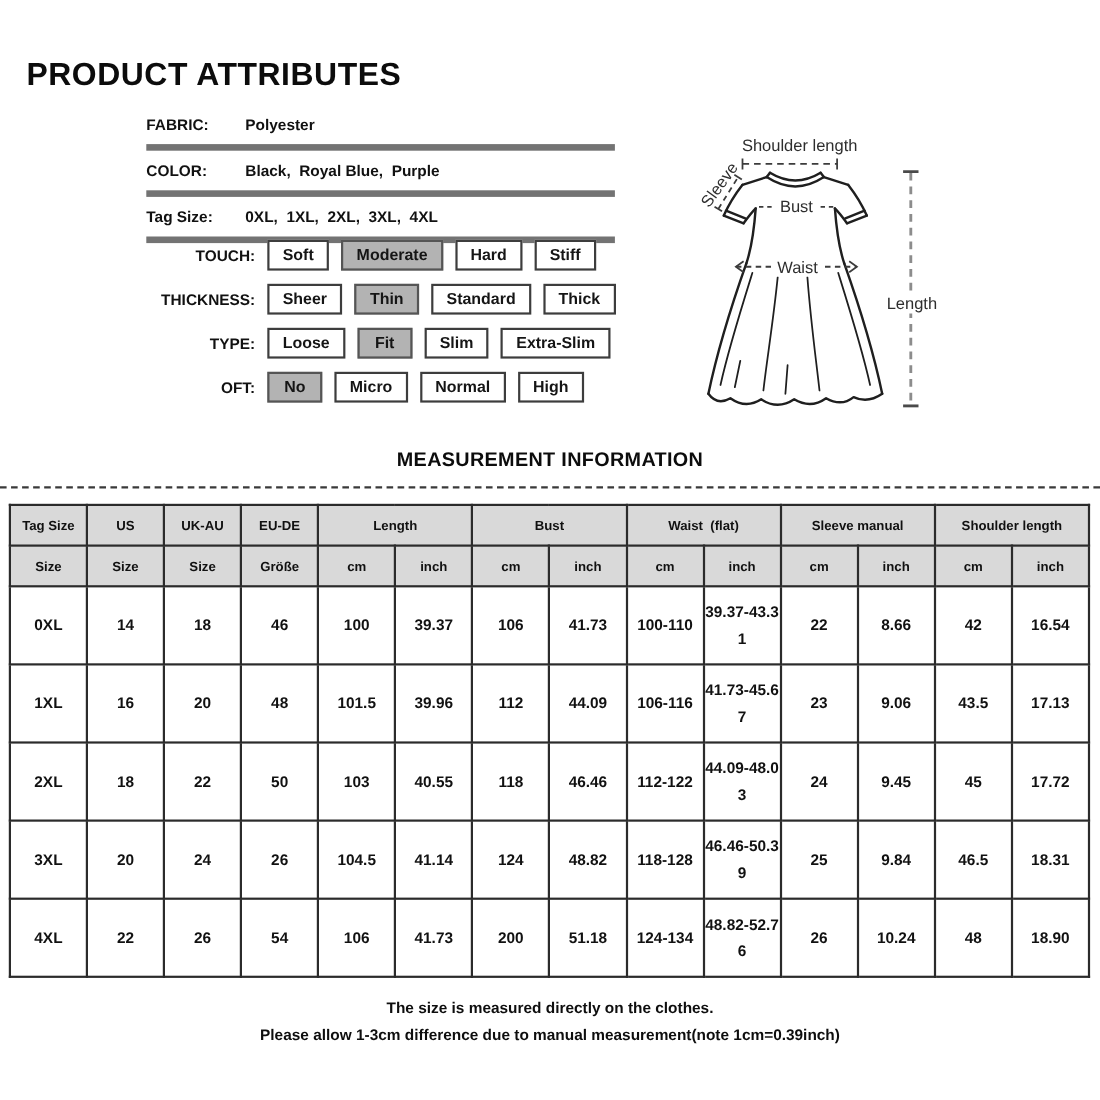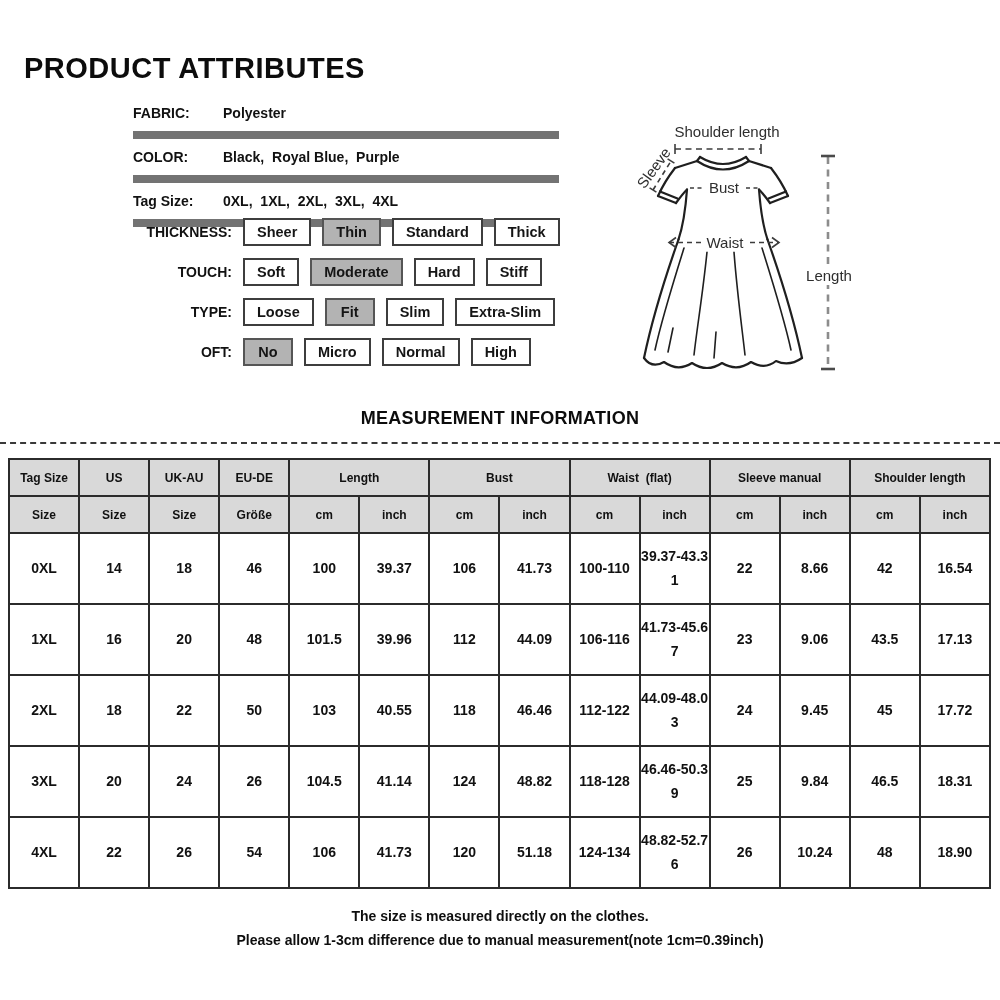--- a/index.html
+++ b/index.html
@@ -9,21 +9,21 @@
   }
   html,body{margin:0;padding:0;background:#fff;}
   body{font-family:"Liberation Sans","DejaVu Sans",sans-serif;color:#111;}
   .page{position:relative;width:1000px;height:1000px;background:#fff;overflow:hidden;}
 
   .page-title{position:absolute;top:52px;left:0;width:100%;text-align:left;
     font-size:29px;font-weight:bold;letter-spacing:.5px;color:#0c0c0c;padding-left:24px;}
 
   
   .info-block{position:absolute;left:133px;top:95px;width:426px;}
-  .info-row{display:flex;align-items:center;height:36px;border-bottom:8px solid #737373;}
+  .info-row{display:flex;align-items:center;height:36px;border-bottom:6px solid #737373;}
   .info-label{width:90px;font-weight:bold;font-size:14px;flex:0 0 90px;}
   .info-value{font-weight:bold;font-size:14px;white-space:pre;}
 
   
   .option-block{position:absolute;left:0;top:216px;}
   .option-row{display:flex;align-items:center;height:32px;margin-bottom:8px;}
   .option-label{width:232px;flex:0 0 232px;text-align:right;font-weight:bold;font-size:14px;}
   .option-btn{display:inline-flex;align-items:center;justify-content:center;
     margin-left:11px;padding:4px 12px;border:2px solid #3d3d3d;background:#fff;
     font-size:14.5px;font-weight:bold;color:#151515;min-width:22px;}
@@ -65,32 +65,32 @@
         <span class="info-value">Black,  Royal Blue,  Purple</span>
       </div>
       <div class="info-row">
         <span class="info-label">Tag Size:</span>
         <span class="info-value">0XL,  1XL,  2XL,  3XL,  4XL</span>
       </div>
     </div>
 
   <div class="option-block">
       <div class="option-row">
+        <span class="option-label">TOUCH:</span>
+        <span class="option-btn">Soft</span>
+        <span class="option-btn selected">Moderate</span>
+        <span class="option-btn">Hard</span>
+        <span class="option-btn">Stiff</span>
+      </div>
+      <div class="option-row">
         <span class="option-label">THICKNESS:</span>
         <span class="option-btn">Sheer</span>
         <span class="option-btn selected">Thin</span>
         <span class="option-btn">Standard</span>
         <span class="option-btn">Thick</span>
-      </div>
-      <div class="option-row">
-        <span class="option-label">TOUCH:</span>
-        <span class="option-btn">Soft</span>
-        <span class="option-btn selected">Moderate</span>
-        <span class="option-btn">Hard</span>
-        <span class="option-btn">Stiff</span>
       </div>
       <div class="option-row">
         <span class="option-label">TYPE:</span>
         <span class="option-btn">Loose</span>
         <span class="option-btn selected">Fit</span>
         <span class="option-btn">Slim</span>
         <span class="option-btn">Extra-Slim</span>
       </div>
       <div class="option-row">
         <span class="option-label">OFT:</span>
@@ -281,21 +281,21 @@
           <td>46.5</td>
           <td>18.31</td>
         </tr>
         <tr>
           <td>4XL</td>
           <td>22</td>
           <td>26</td>
           <td>54</td>
           <td>106</td>
           <td>41.73</td>
-          <td>120</td>
+          <td>200</td>
           <td>51.18</td>
           <td>124-134</td>
           <td>48.82-52.76</td>
           <td>26</td>
           <td>10.24</td>
           <td>48</td>
           <td>18.90</td>
         </tr>
       </tbody>
     </table>

